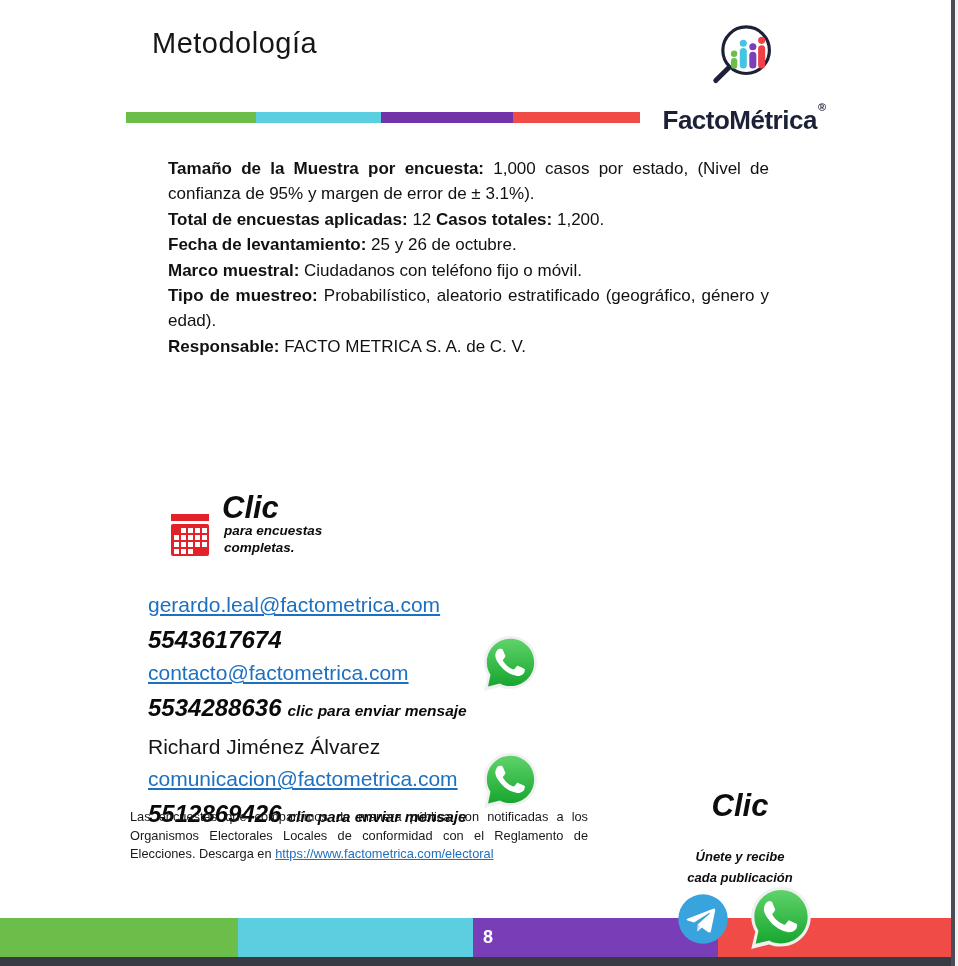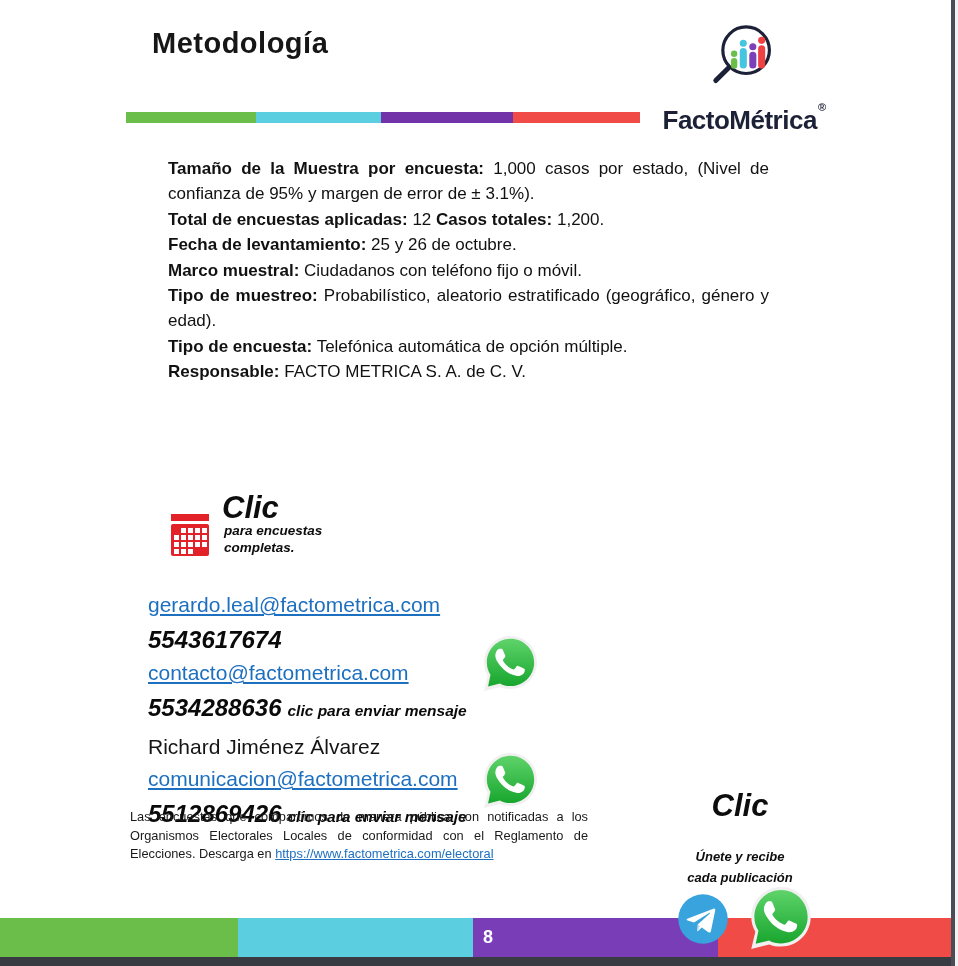--- a/index.html
+++ b/index.html
@@ -1,20 +1,20 @@
 <!DOCTYPE html>
 <html><head>
 <meta charset="utf-8">
 <style>
   html,body{margin:0;padding:0;background:#fff;}
   .page{position:relative;width:958px;height:966px;background:#ffffff;
         font-family:"Liberation Sans",sans-serif;overflow:hidden;color:#111;}
 
   
-  .title{position:absolute;left:152px;top:27px;font-size:29px;font-weight:700;
+  .title{position:absolute;left:152px;top:27px;font-size:29px;font-weight:400;
          letter-spacing:.5px;color:#161616;}
   .logo{position:absolute;left:656px;top:14px;width:176px;text-align:center;}
   .logo-mark{width:120px;height:88px;display:block;margin:0 auto;}
   .brand{font-size:26px;font-weight:700;color:#1d2137;letter-spacing:-.5px;line-height:1;}
   .brand sup{font-size:11px;font-weight:700;vertical-align:18px;margin-left:1px;}
 
   
   .top-bar{position:absolute;left:126px;top:112px;width:514px;height:11px;display:flex;}
   .seg{height:100%;}
   .seg.green{background:#6cbe4a;width:130px;}
@@ -105,21 +105,20 @@
     <div class="seg purple"></div>
     <div class="seg red"></div>
   </div>
 
   <div class="body-text">
     <p><b>Tamaño de la Muestra por encuesta:</b><span> 1,000 casos por estado, (Nivel de confianza de 95% y margen de error de ± 3.1%).</span></p>
     <p><b>Total de encuestas aplicadas:</b><span> 12 </span><b>Casos totales:</b><span> 1,200.</span></p>
     <p><b>Fecha de levantamiento:</b><span> 25 y 26 de octubre.</span></p>
     <p><b>Marco muestral:</b><span> Ciudadanos con teléfono fijo o móvil.</span></p>
     <p><b>Tipo de muestreo:</b><span> Probabilístico, aleatorio estratificado (geográfico, género y edad).</span></p>
-    <p><b>Tipo de encuesta:</b><span> Telefónica automática de opción múltiple.</span></p>
     <p><b>Responsable:</b><span> FACTO METRICA S. A. de C. V.</span></p>
   </div>
 
   <div class="cta1">
     <svg class="cal-icon" viewBox="0 0 40 46">
       <rect x="1" y="2" width="38" height="7" fill="#e32128"></rect>
       <rect x="1" y="12" width="38" height="32" rx="2" fill="#e32128"></rect>
       <g fill="#ffffff">
         <rect x="11" y="16" width="5" height="5"></rect>
           <rect x="18" y="16" width="5" height="5"></rect>

